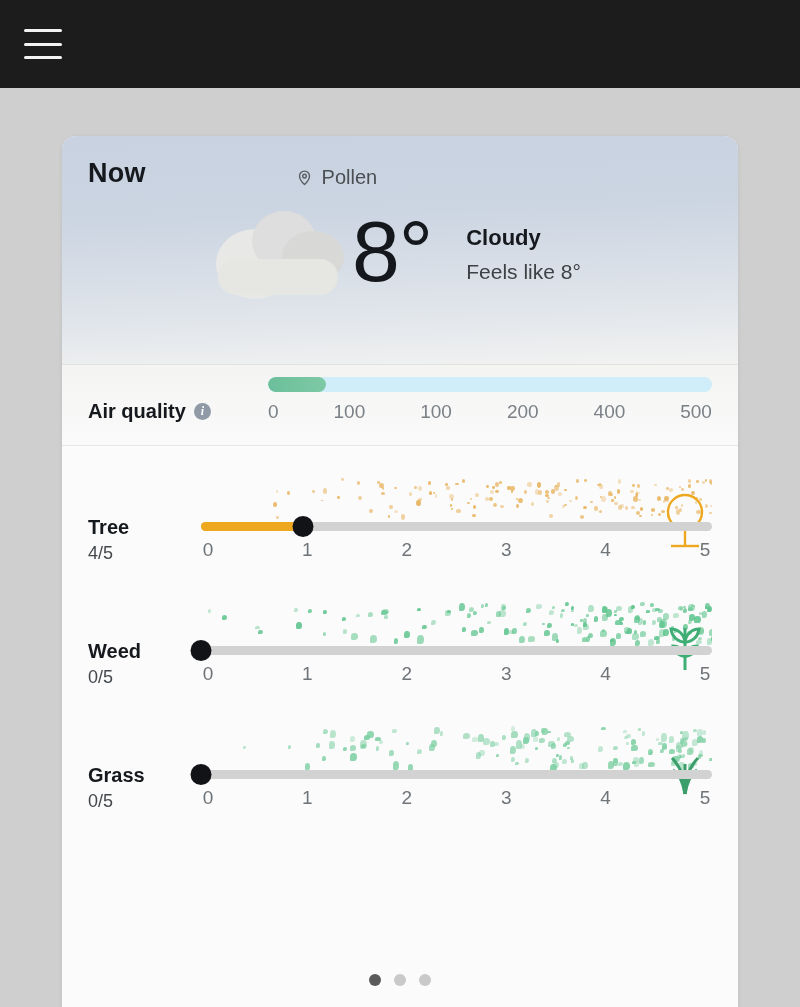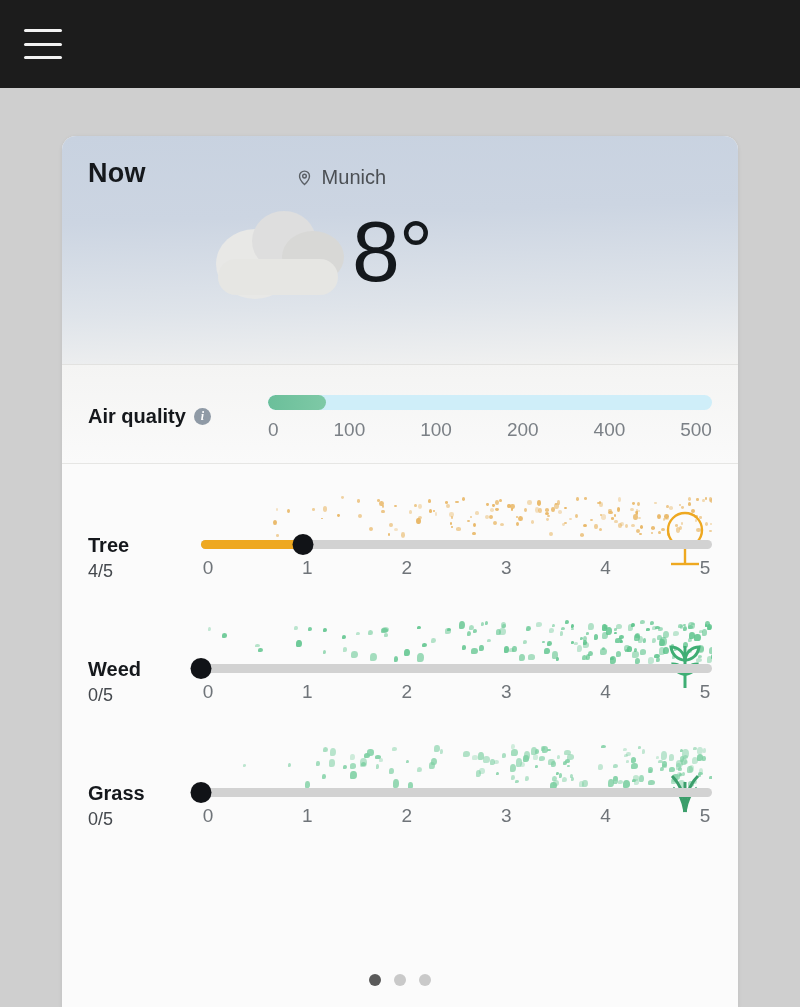--- a/index.html
+++ b/index.html
@@ -135,23 +135,23 @@
   }
   .cond-sub {
     font-size: 21px;
     color: #3e4247;
   }
 
   
   .aq {
     border-top: 1px solid #e2e2e0;
     background: linear-gradient(180deg,#f4f4f3,#fafafa);
-    padding: 26px 26px 22px 26px;
-    display: flex;
-    align-items: center;
+    padding: 8px 26px 22px 26px;
+    display: flex;
+    align-items: flex-end;
   }
   .aq-left { width: 180px; }
   .aq-title-row {
     display: flex;
     align-items: center;
     gap: 8px;
   }
   .aq-title {
     font-size: 20px;
     font-weight: bold;
@@ -319,32 +319,36 @@
     <div class="hero">
       <div class="hero-top">
         <div class="now-label">Now</div>
         <div class="loc">
           <span class="pin">
             <svg width="17" height="17" viewBox="0 0 24 24" fill="none" stroke="#5b6066" stroke-width="2">
               <path d="M12 22s7-6.2 7-12a7 7 0 1 0-14 0c0 5.8 7 12 7 12z"></path>
               <circle cx="12" cy="10" r="2.6"></circle>
             </svg>
           </span>
-          <span class="loc-name">Munich</span>
+          <span class="loc-name">Pollen</span>
         </div>
       </div>
 
       <div class="hero-main">
         <div class="cloud">
           <i class="c1"></i>
             <i class="c2"></i>
             <i class="c3"></i>
             <i class="c4"></i>
         </div>
         <div class="temp">8°</div>
+        <div class="cond">
+          <div class="cond-main">Cloudy</div>
+          <div class="cond-sub">Feels like 8°</div>
+        </div>
       </div>
     </div>
 
     <div class="aq">
       <div class="aq-left">
         <div class="aq-title-row">
           <div class="aq-title">Air quality</div>
           <div class="info-icon">i</div>
         </div>
       </div>

